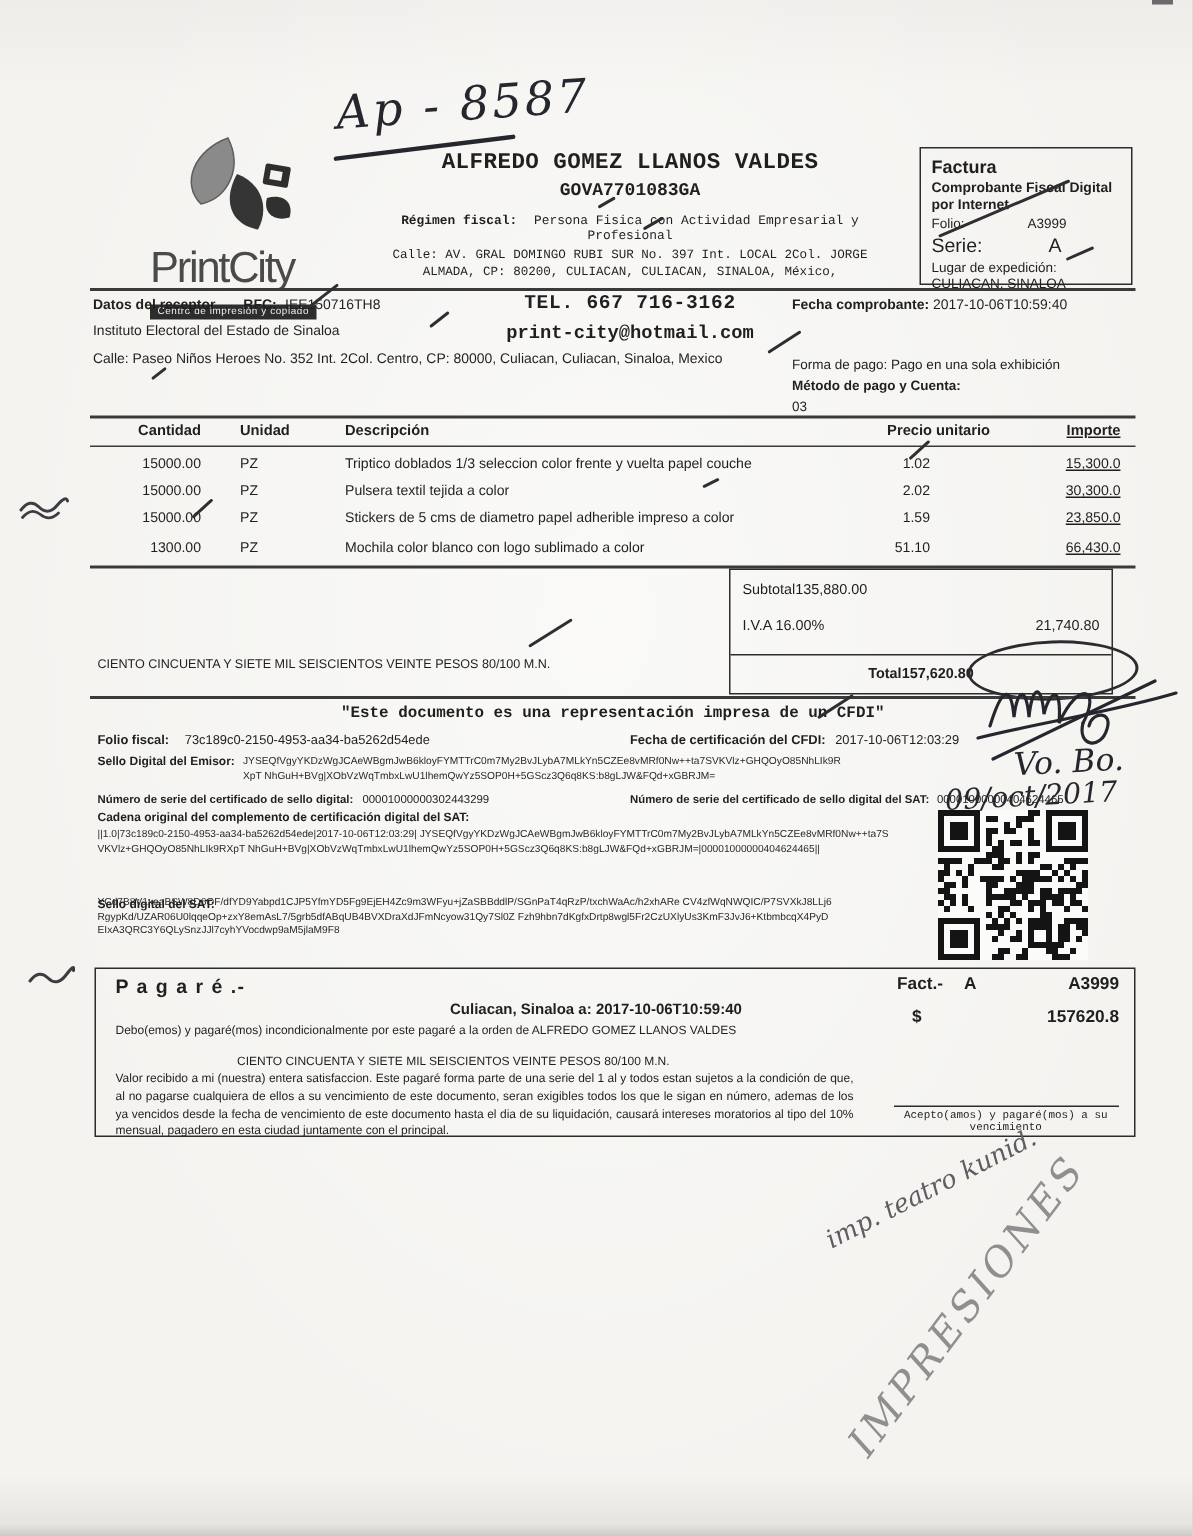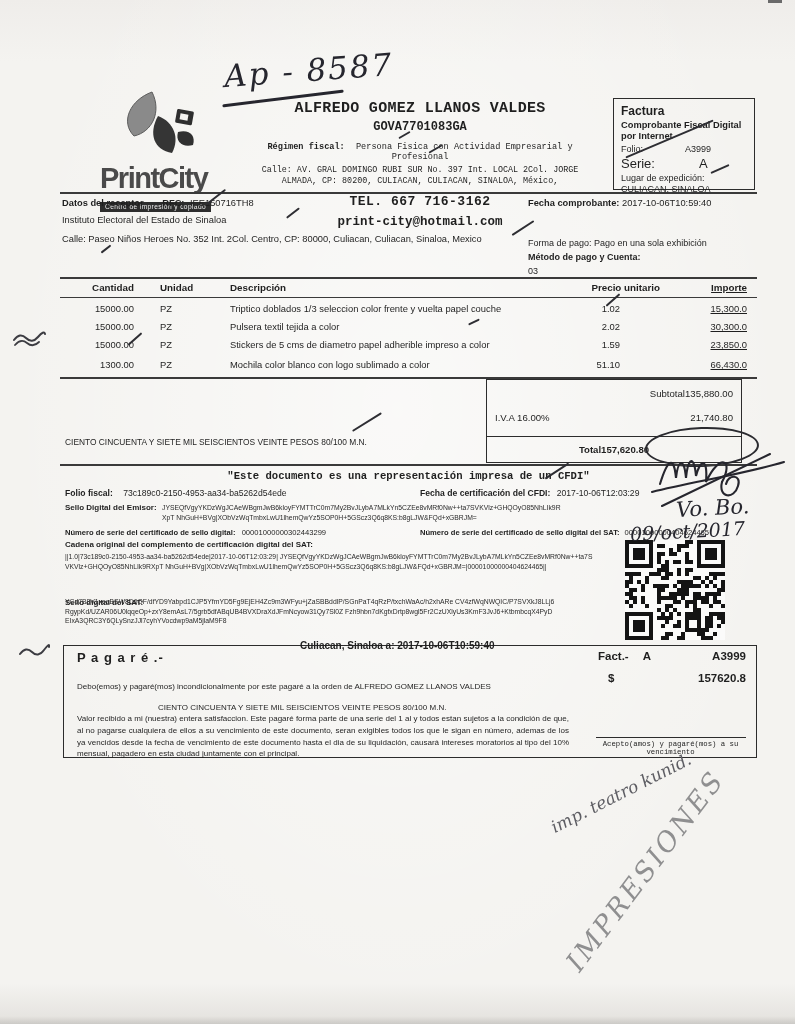--- a/index.html
+++ b/index.html
@@ -18,21 +18,21 @@
   .rule{position:absolute;background:#3a3a3a;}
   .tick{position:absolute;height:2.1px;background:#2e2e33;border-radius:2px;}
   .hand{font-family:"DejaVu Serif",serif;font-style:italic;color:#26262e;}
   .pencil{font-family:"DejaVu Serif",serif;font-style:italic;color:#8f8f90;}
   .box{position:absolute;border:1.8px solid #2c2c2c;background:transparent;}
   .grid-row{display:grid;grid-template-columns:80px 90px 320px 110px 97px;}
   .cell-qty{text-align:right;padding-right:6px;}
   .cell-unit{padding-left:20px;}
   .cell-price{text-align:right;padding-right:40px;}
   .cell-amt{text-align:right;padding-right:10px;text-decoration:underline;}
-  .logo-word{font-size:29px;font-weight:bold;letter-spacing:-1.5px;color:#4a4a4a;}
+  .logo-word{font-size:29px;font-weight:normal;letter-spacing:-1.5px;color:#4a4a4a;}
   .logo-bar{background:#2d2d2d;color:#efefef;font-size:6.6px;letter-spacing:.4px;padding:1.5px 5px;display:inline-block;}
   .lab{font-weight:bold;}
 </style>
 </head>
 <body>
 
 <div id="page">
 
   <div class="abs hand" style="left:224px;top:52px;font-size:31px;transform:rotate(-4deg);letter-spacing:2px;">Ap - 8587</div>
   <div class="abs" style="left:222px;top:97px;width:122px;height:2.6px;background:#26262e;transform:rotate(-7deg);border-radius:2px;"></div>
@@ -137,21 +137,21 @@
       <div class="cell-qty">1300.00</div>
       <div class="cell-unit">PZ</div>
       <div>Mochila color blanco con logo sublimado a color</div>
       <div class="cell-price">51.10</div>
       <div class="cell-amt">66,430.0</div>
     </div>
   </div>
   <div class="rule" style="left:60px;top:377px;width:697px;height:2px;"></div>
 
   <div class="box" style="left:486px;top:379px;width:256px;height:84px;box-sizing:border-box;font-size:9.6px;">
-    <div style="display:flex;justify-content:flex-end;padding:8px 8px 0 8px;">
+    <div style="display:flex;justify-content:flex-start;padding:8px 8px 0 8px;">
       <span>Subtotal</span>
       <span>135,880.00</span>
     </div>
     <div style="display:flex;justify-content:space-between;padding:13px 8px 0 8px;">
       <span>I.V.A 16.00%</span>
       <span>21,740.80</span>
     </div>
     <div class="b" style="display:flex;justify-content:center;padding:7px 8px 0 8px;border-top:1.8px solid #2c2c2c;margin-top:13px;">
       <span>Total</span>
       <span>157,620.80</span>
@@ -220,21 +220,21 @@
       <path d="M74 34 C 70 50, 86 52, 90 38 C 94 26, 80 26, 78 36"></path>
       <path d="M4 44 C 44 34, 96 26, 136 14"></path>
       <path d="M14 58 L 122 6"></path>
     </g>
   </svg>
   <div class="abs hand" style="left:676px;top:496px;font-size:21px;transform:rotate(-3deg);">Vo. Bo.</div>
   <div class="abs hand" style="left:630px;top:520px;font-size:19px;transform:rotate(-3deg);white-space:nowrap;">09/oct/2017</div>
 
   <div class="box" style="left:63px;top:645px;width:694px;height:113px;box-sizing:border-box;"></div>
   <div class="abs b" style="left:77px;top:650px;font-size:13px;letter-spacing:1px;">P a g a r é .-</div>
-  <div class="abs b" style="left:300px;top:640px;font-size:10px;">Culiacan, Sinaloa a: 2017-10-06T10:59:40</div>
+  <div class="abs b" style="left:300px;top:668px;font-size:10px;">Culiacan, Sinaloa a: 2017-10-06T10:59:40</div>
   <div class="abs b" style="left:598px;top:650px;width:148px;font-size:11.5px;display:flex;">
     <span>Fact.-</span>
     <span style="margin-left:14px;">A</span>
     <span style="margin-left:auto;">A3999</span>
   </div>
   <div class="abs b" style="left:598px;top:672px;width:148px;font-size:11.5px;display:flex;">
     <span style="margin-left:10px;">$</span>
     <span style="margin-left:auto;">157620.8</span>
   </div>
   <div class="abs" style="left:77px;top:682px;font-size:8px;width:480px;">Debo(emos) y pagaré(mos) incondicionalmente por este pagaré a la orden de ALFREDO GOMEZ LLANOS VALDES</div>

